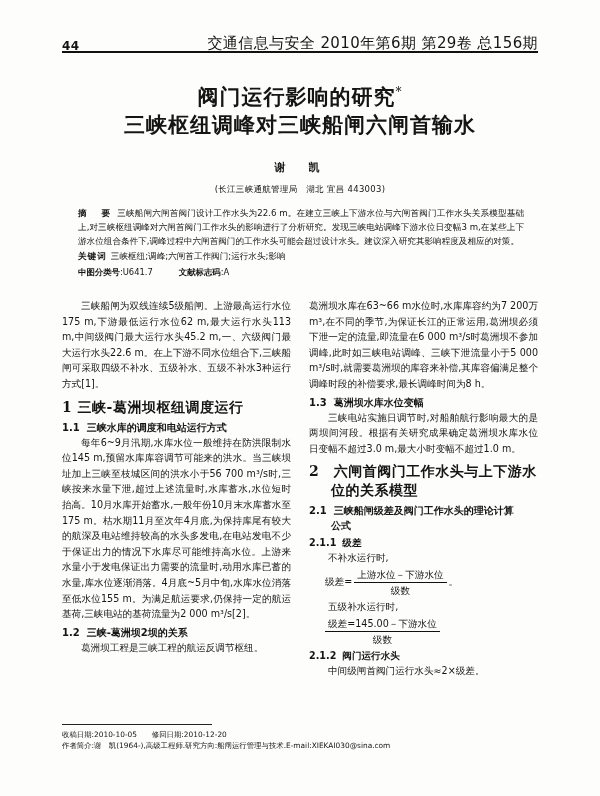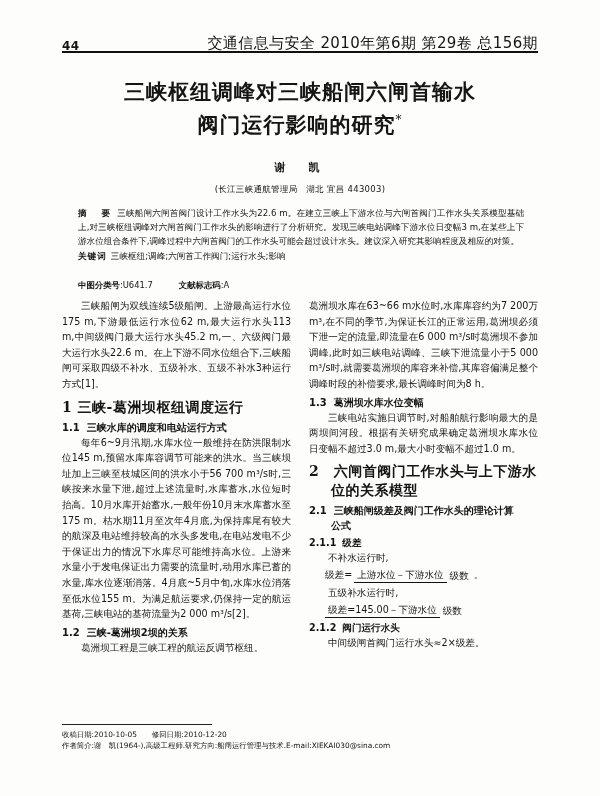--- a/index.html
+++ b/index.html
@@ -50,21 +50,21 @@
   .absblock{
     position:absolute;left:78px;top:206px;width:446px;
     font-size:8.6px;line-height:14.2px;text-align:justify;
   }
   .absblock .lbl{font-weight:bold;letter-spacing:3px;margin-right:4px;}
   .absblock p{margin:0;text-indent:0;}
   .absblock .para{text-indent:0;}
   .kw{margin-top:1px;}
   .kw .lbl{letter-spacing:1px;}
   .clsline{
-    margin-top:15px;display:flex;gap:26px;font-size:8.4px;
+    margin-top:2px;display:flex;gap:26px;font-size:8.4px;
   }
   .clsline b{font-weight:bold;}
   
   .cols{
     position:absolute;left:62px;top:298px;width:476px;height:430px;
     display:flex;gap:18px;
   }
   .col{width:229px;font-size:9.6px;line-height:15.6px;text-align:justify;}
   .col p{margin:0;}
   .col p.ind{text-indent:19px;}
@@ -80,21 +80,21 @@
   h4.subsub{
     font-size:9.6px;font-weight:bold;margin:2px 0 0 0;line-height:15px;
   }
   h4.subsub .num{margin-right:6px;}
   .cont{margin-left:22px;display:block;}
   .formula{
     margin:2px 0 2px 0;padding-left:16px;
     font-size:9.6px;line-height:14px;
     display:flex;align-items:center;gap:2px;
   }
-  .frac{display:inline-flex;flex-direction:row;align-items:center;vertical-align:middle;}
+  .frac{display:inline-flex;flex-direction:column;align-items:center;vertical-align:middle;}
   .frac .num{border-bottom:1px solid #111;padding:0 3px 1px 3px;line-height:13px;}
   .frac .den{padding:1px 3px 0 3px;line-height:13px;}
   .sub{font-size:7px;vertical-align:sub;}
   
   .fnrule{
     position:absolute;left:62px;top:724px;width:150px;height:1px;background:#222;
   }
   .foot{
     position:absolute;left:62px;top:729px;width:476px;
     font-size:7.4px;line-height:11.4px;
@@ -106,22 +106,22 @@
 
 <div class="page">
 
   <div class="runhead">
     <span class="folio">44</span>
     <span class="jinfo">交通信息与安全  2010年第6期  第29卷  总156期</span>
   </div>
   <div class="rule"></div>
 
   <div class="title">
+    <div><span>阀门运行影响的研究</span><span class="star">*</span></div>
     <div>三峡枢纽调峰对三峡船闸六闸首输水</div>
-    <div><span>阀门运行影响的研究</span><span class="star">*</span></div>
   </div>
   <div class="author">谢　凯</div>
   <div class="affil">(长江三峡通航管理局　湖北 宜昌 443003)</div>
 
   <div class="absblock">
     <p class="para"><span class="lbl">摘　要</span><span>三峡船闸六闸首阀门设计工作水头为22.6 m。在建立三峡上下游水位与六闸首阀门工作水头关系模型基础上,对三峡枢纽调峰对六闸首阀门工作水头的影响进行了分析研究。发现三峡电站调峰下游水位日变幅3 m,在某些上下游水位组合条件下,调峰过程中六闸首阀门的工作水头可能会超过设计水头。建议深入研究其影响程度及相应的对策。</span></p>
     <p class="kw"><span class="lbl">关键词</span><span>三峡枢纽;调峰;六闸首工作阀门;运行水头;影响</span></p>
     <div class="clsline">
       <span><b>中图分类号</b>:<span>U641.7</span></span>
       <span><b>文献标志码</b>:<span>A</span></span>

